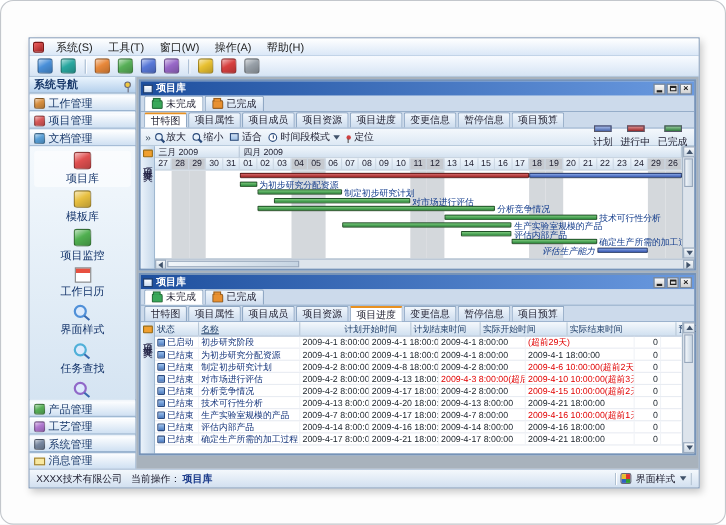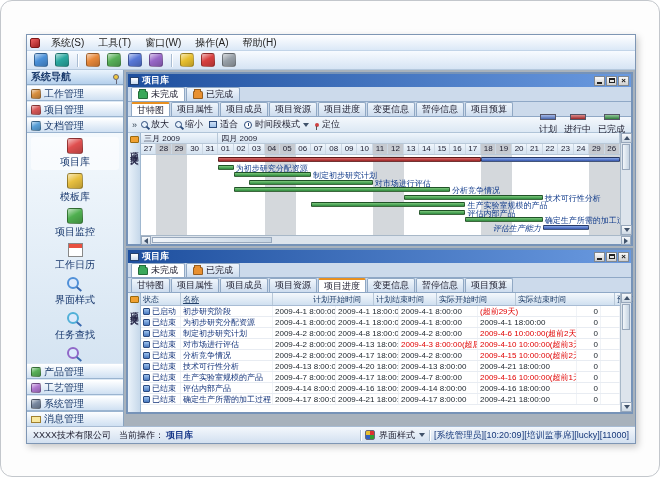--- a/index.html
+++ b/index.html
@@ -673,18 +673,17 @@
       <span>XXXX技术有限公司</span>
       <span>
         <span>当前操作：</span><span class="opv">项目库</span>
       </span>
       <span class="st-right">
         <span class="st-sep"></span>
         <span class="style-ico"></span>
         <span>界面样式</span>
         <span class="tri-dn tri"></span>
         <span class="st-sep"></span>
-        <span class="session">[系统管理员][10:20:09][培训监事席][lucky][11000]</span>
       </span>
     </div>
 
   </div>
 </div>
 
 </body></html>

